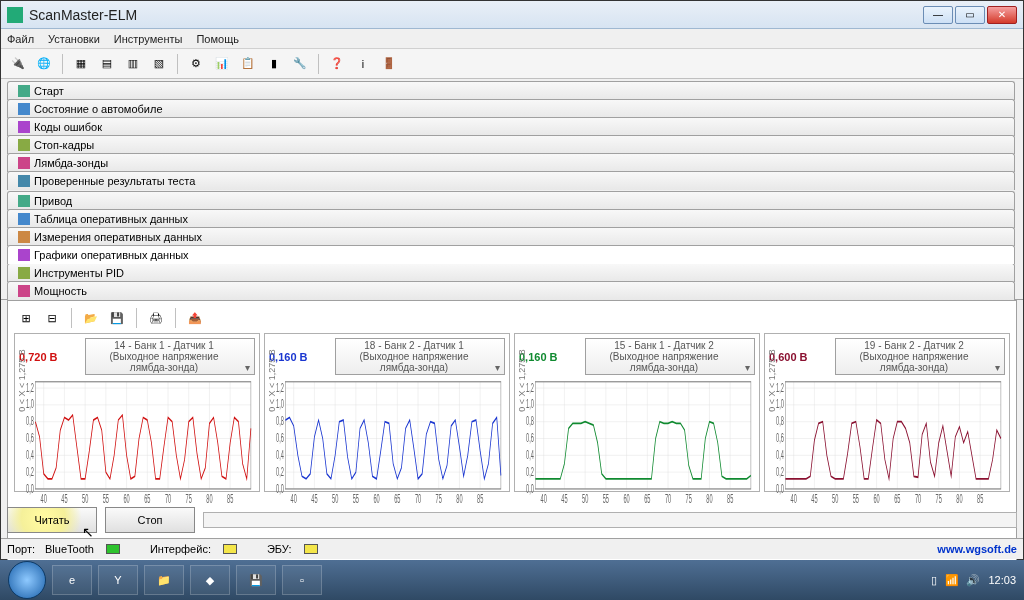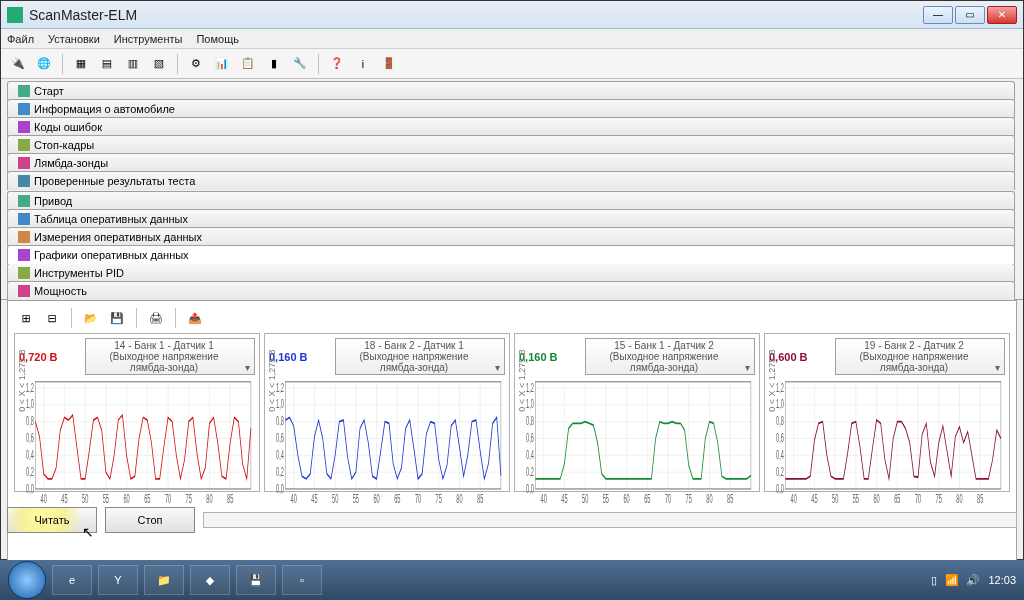--- a/index.html
+++ b/index.html
@@ -88,21 +88,21 @@
     <div class="tbtn">🚪</div>
   </div>
 
   <div class="tabs" id="tabs-row1">
       <div class="tab">
         <span class="ticon" style="background: rgb(68, 170, 136);"></span>
         <span>Старт</span>
       </div>
       <div class="tab">
         <span class="ticon" style="background: rgb(68, 136, 204);"></span>
-        <span>Информация о автомобиле</span>
+        <span>Состояние о автомобиле</span>
       </div>
       <div class="tab">
         <span class="ticon" style="background: rgb(170, 68, 204);"></span>
         <span>Коды ошибок</span>
       </div>
       <div class="tab">
         <span class="ticon" style="background: rgb(136, 170, 68);"></span>
         <span>Стоп-кадры</span>
       </div>
       <div class="tab">
@@ -332,20 +332,32 @@
         </div>
       </div>
   </div>
 
   <div class="bottombar">
     <button class="btn highlight">Читать</button>
     <button class="btn">Стоп</button>
     <div class="hscroll"></div>
   </div>
 
+  <div class="statusbar">
+    <span>Порт:</span>
+    <span>BlueTooth</span>
+    <span class="led green"></span>
+    <span style="width:10px"></span>
+    <span>Интерфейс:</span>
+    <span class="led yellow"></span>
+    <span style="width:10px"></span>
+    <span>ЭБУ:</span>
+    <span class="led yellow"></span>
+    <span class="link">www.wgsoft.de</span>
+  </div>
 </div>
 
 <div class="cursor">↖</div>
 
 <div class="taskbar">
   <div class="startbtn"></div>
   <div class="taskicon">e</div>
   <div class="taskicon">Y</div>
   <div class="taskicon">📁</div>
   <div class="taskicon">◆</div>

